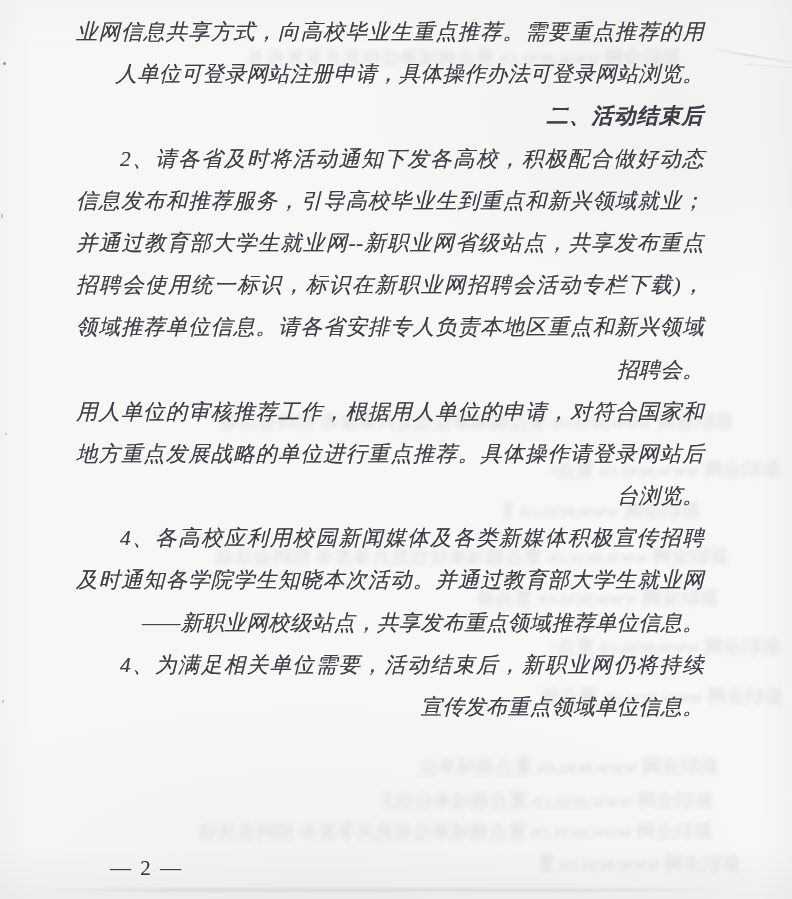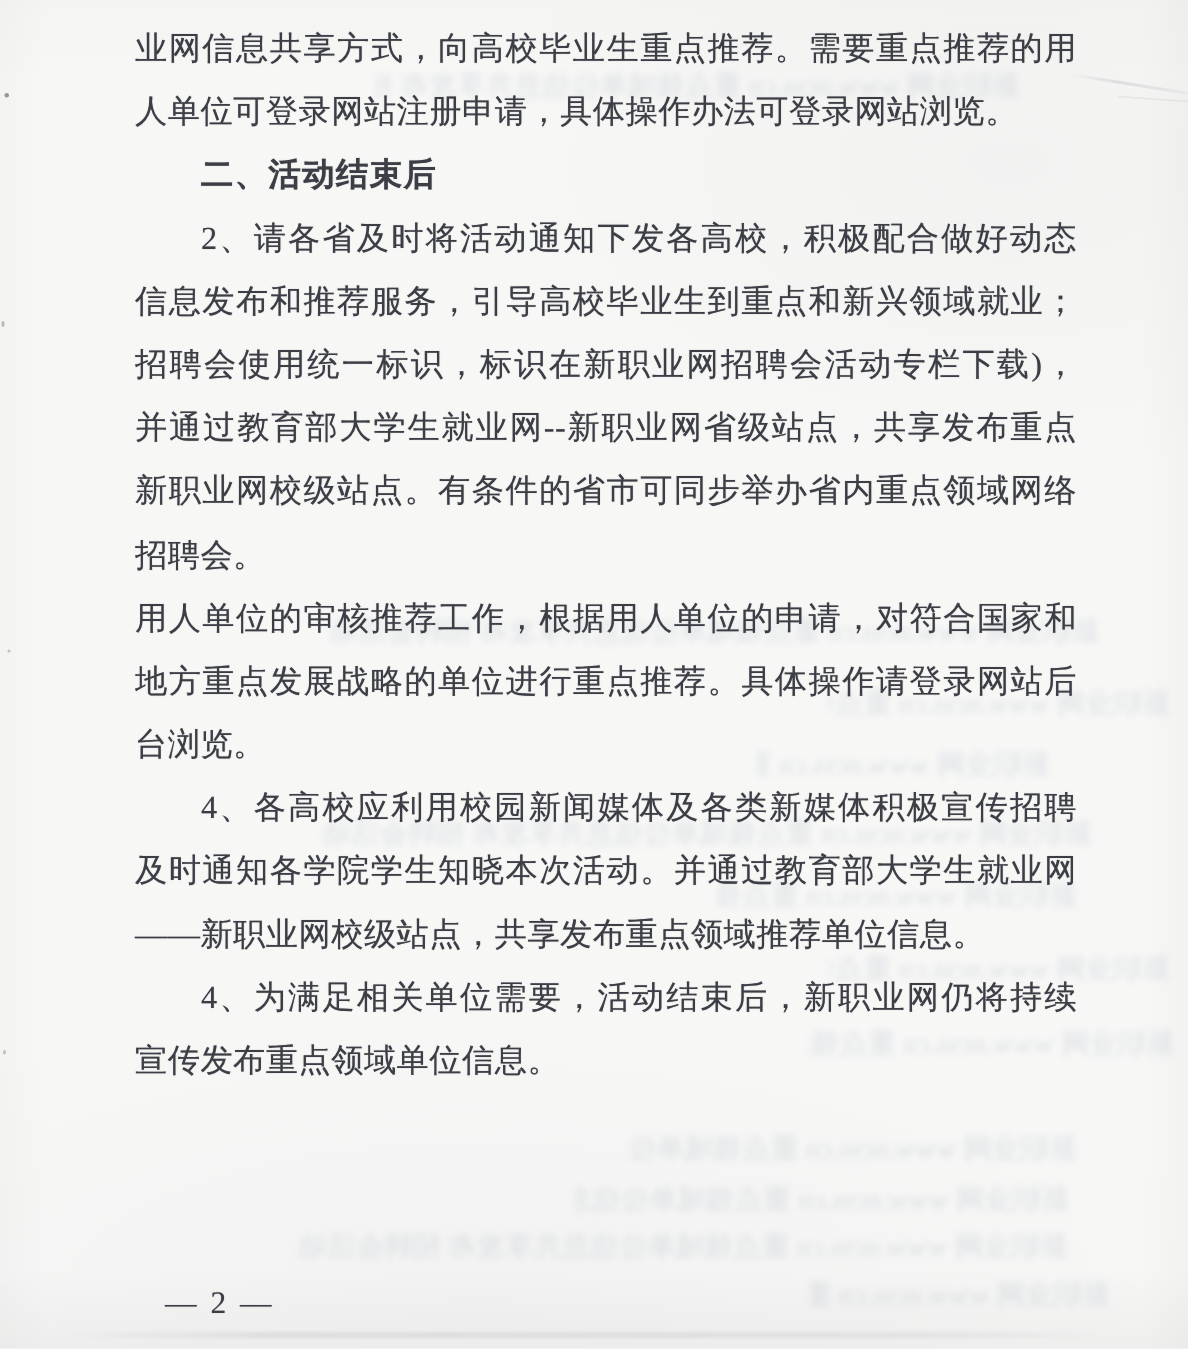--- a/index.html
+++ b/index.html
@@ -66,28 +66,29 @@
   .speck.s4{left:2px;top:700px;width:2px;height:3px;opacity:.3;}
   
   .smear{
     position:absolute;left:40px;top:888px;width:700px;height:4px;
     background:linear-gradient(90deg, rgba(0,0,0,0) 0%, rgba(110,115,125,0.12) 20%, rgba(110,115,125,0.10) 80%, rgba(0,0,0,0) 100%);
     filter:blur(1px);
   }
   
   .content{
     position:absolute;
-    left:90px;top:11px;width:628px;
+    left:76px;top:11px;width:628px;
     color:var(--ink);
+    font-style:italic;
   }
   .line{
     height:42.2px;
     line-height:42.2px;
     font-size:21.5px;
-    text-align:left;
+    text-align:right;
     white-space:nowrap;
     letter-spacing:.3px;
     text-shadow:0 0 .6px rgba(60,62,70,.55);
   }
   .line.just{
     white-space:normal;
     text-align:justify;
     text-align-last:justify;
     text-justify:inter-ideograph;
   }
@@ -131,23 +132,23 @@
   <div class="speck s3"></div>
   <div class="speck s4"></div>
   <div class="smear"></div>
 
   <div class="content" id="content">
       <div class="line just">业网信息共享方式，向高校毕业生重点推荐。需要重点推荐的用</div>
       <div class="line">人单位可登录网站注册申请，具体操作办法可登录网站浏览。</div>
       <div class="line ind bold">二、活动结束后</div>
       <div class="line just ind">2、请各省及时将活动通知下发各高校，积极配合做好动态</div>
       <div class="line just">信息发布和推荐服务，引导高校毕业生到重点和新兴领域就业；</div>
+      <div class="line just">并通过教育部大学生就业网--新职业网省级站点，共享发布重点</div>
       <div class="line just">招聘会使用统一标识，标识在新职业网招聘会活动专栏下载)，</div>
-      <div class="line just">并通过教育部大学生就业网--新职业网省级站点，共享发布重点</div>
-      <div class="line just">新职业网校级站点。有条件的省市可同步举办省内重点领域网络</div>
+      <div class="line just">领域推荐单位信息。请各省安排专人负责本地区重点和新兴领域</div>
       <div class="line">招聘会。</div>
       <div class="line just">用人单位的审核推荐工作，根据用人单位的申请，对符合国家和</div>
       <div class="line just">地方重点发展战略的单位进行重点推荐。具体操作请登录网站后</div>
       <div class="line">台浏览。</div>
       <div class="line just ind">4、各高校应利用校园新闻媒体及各类新媒体积极宣传招聘</div>
       <div class="line just">及时通知各学院学生知晓本次活动。并通过教育部大学生就业网</div>
       <div class="line">——新职业网校级站点，共享发布重点领域推荐单位信息。</div>
       <div class="line just ind">4、为满足相关单位需要，活动结束后，新职业网仍将持续</div>
       <div class="line">宣传发布重点领域单位信息。</div>
     </div>

